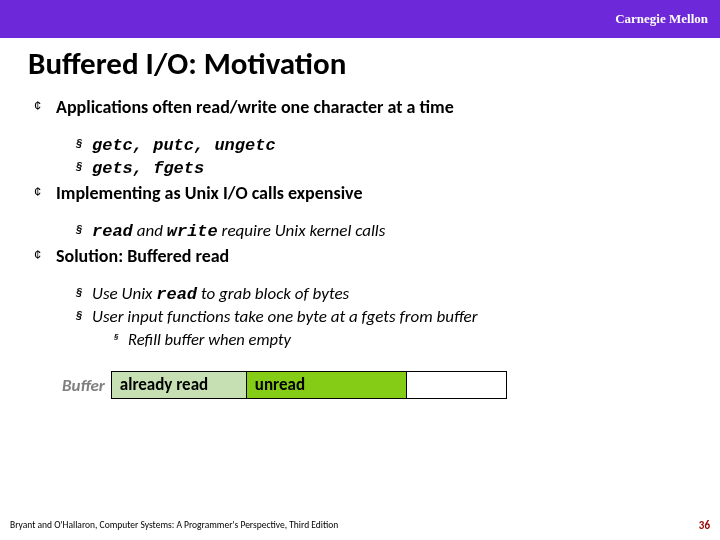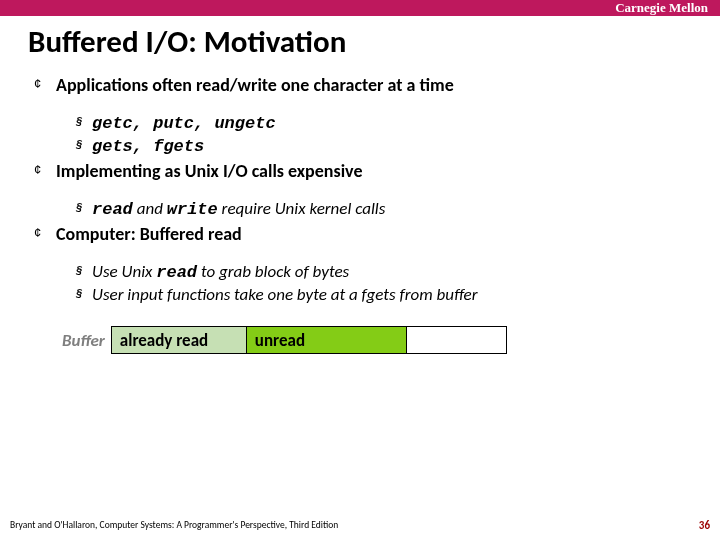--- a/index.html
+++ b/index.html
@@ -5,22 +5,22 @@
   * { margin: 0; padding: 0; box-sizing: border-box; }
   body {
     width: 720px;
     height: 540px;
     background: #fff;
     font-family: Calibri, "Segoe UI", Arial, sans-serif;
     position: relative;
     overflow: hidden;
   }
   .topbar {
-    height: 16px;
-    background: #be185d;
+    height: 38px;
+    background: #6d28d9;
     display: flex;
     justify-content: flex-end;
     align-items: center;
     padding-right: 12px;
   }
   .topbar span {
     color: #fff;
     font-weight: bold;
     font-size: 13px;
     font-family: "Times New Roman", serif;
@@ -150,25 +150,28 @@
     </li>
     <li>
       <div class="heading">Implementing as Unix I/O calls expensive</div>
       <ul class="sub1">
         <li>
           <span><span class="mono">read</span> and <span class="mono">write</span> require Unix kernel calls</span>
         </li>
       </ul>
     </li>
     <li>
-      <div class="heading">Computer: Buffered read</div>
+      <div class="heading">Solution: Buffered read</div>
       <ul class="sub1">
         <li>Use Unix <span class="mono">read</span>  to grab block of bytes</li>
         <li>
           <span>User input functions take one byte at a fgets from buffer</span>
+          <ul class="sub2">
+            <li>Refill buffer when empty</li>
+          </ul>
         </li>
       </ul>
     </li>
   </ul>
 
   <div class="buffer-row">
     <div class="buffer-label">Buffer</div>
     <div class="buf-box buf-read">already read</div>
     <div class="buf-box buf-unread">unread</div>
     <div class="buf-box buf-empty"></div>

